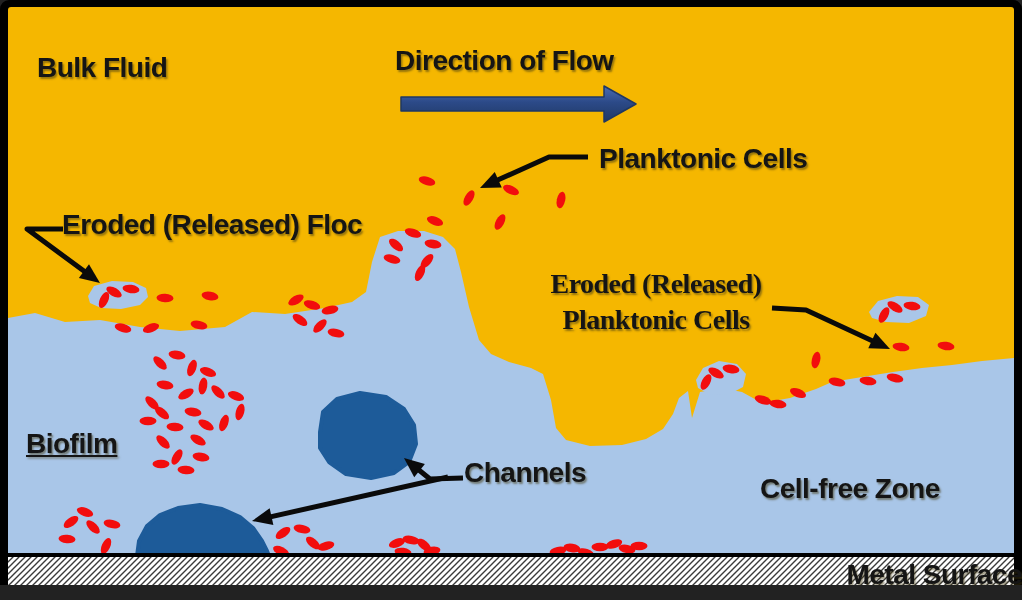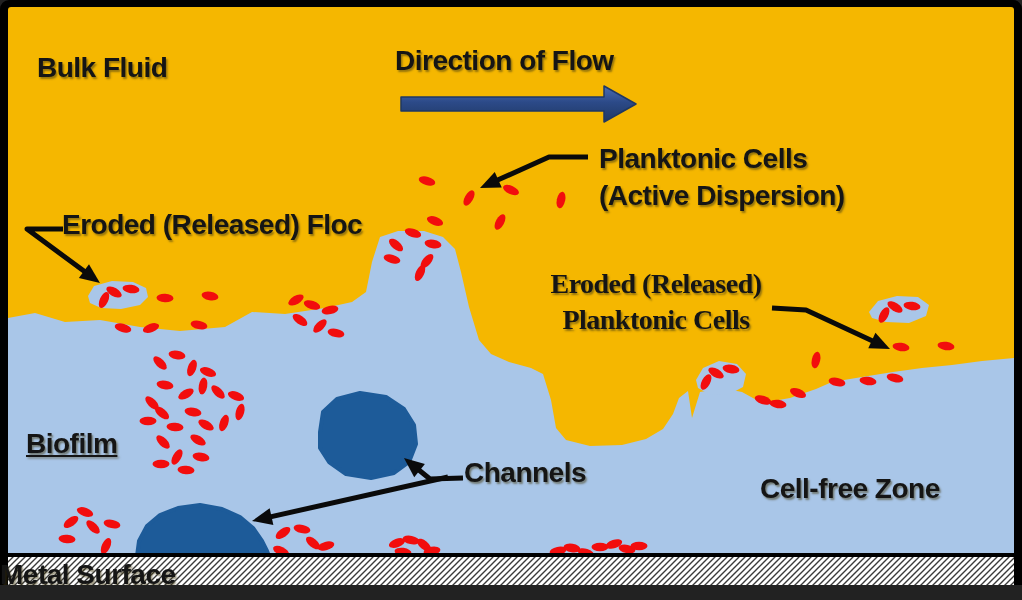--- a/index.html
+++ b/index.html
@@ -21,21 +21,21 @@
   }
   .fs28{font-size:28px;}
   .lbl-bulk{left:37px;top:50px;}
   .lbl-flow{left:395px;top:43px;text-align:right;}
   .lbl-plank{left:599px;top:141px;}
   .lbl-floc{left:62px;top:207px;}
   .lbl-eroded{left:510px;top:266px;width:292px;text-align:center;white-space:normal;line-height:1.3;font-family:Liberation Serif, serif;}
   .lbl-biofilm{left:26px;top:426px;text-decoration:underline;}
   .lbl-channels{left:464px;top:455px;text-align:right;}
   .lbl-cellfree{left:752px;top:471px;margin-left:8px;}
-  .lbl-metal{left:0;top:557px;width:1022px;text-align:left;white-space:normal;}
+  .lbl-metal{left:0;top:557px;width:1022px;text-align:right;white-space:normal;}
 </style>
 </head>
 <body>
 
 <div class="stage">
 
   <svg id="scene" width="1022" height="600" viewBox="0 0 1022 600">
     <defs>
       <clipPath id="inner-clip">
           <rect x="8" y="7" width="1006" height="585" rx="3"></rect>
@@ -174,21 +174,20 @@
     <g id="layer-flow">
         <polygon points="401,97 604,97 604,86 636,104 604,122 604,111 401,111" fill="url(#flowgrad)" stroke="#1F3864" stroke-width="1.5" stroke-linejoin="round"></polygon>
       </g>
   </svg>
 
   <div class="label fs28 lbl-bulk">Bulk Fluid</div>
   <div class="label fs28 lbl-flow">Direction of Flow</div>
 
   <div class="label fs28 lbl-plank">
     <div>Planktonic Cells</div>
-    <div>(Active Dispersion)</div>
   </div>
 
   <div class="label fs28 lbl-floc">Eroded (Released) Floc</div>
 
   <div class="label fs28 lbl-eroded">
     <div>Eroded (Released)</div>
     <div>Planktonic Cells</div>
   </div>
 
   <div class="label fs28 lbl-biofilm">Biofilm</div>

